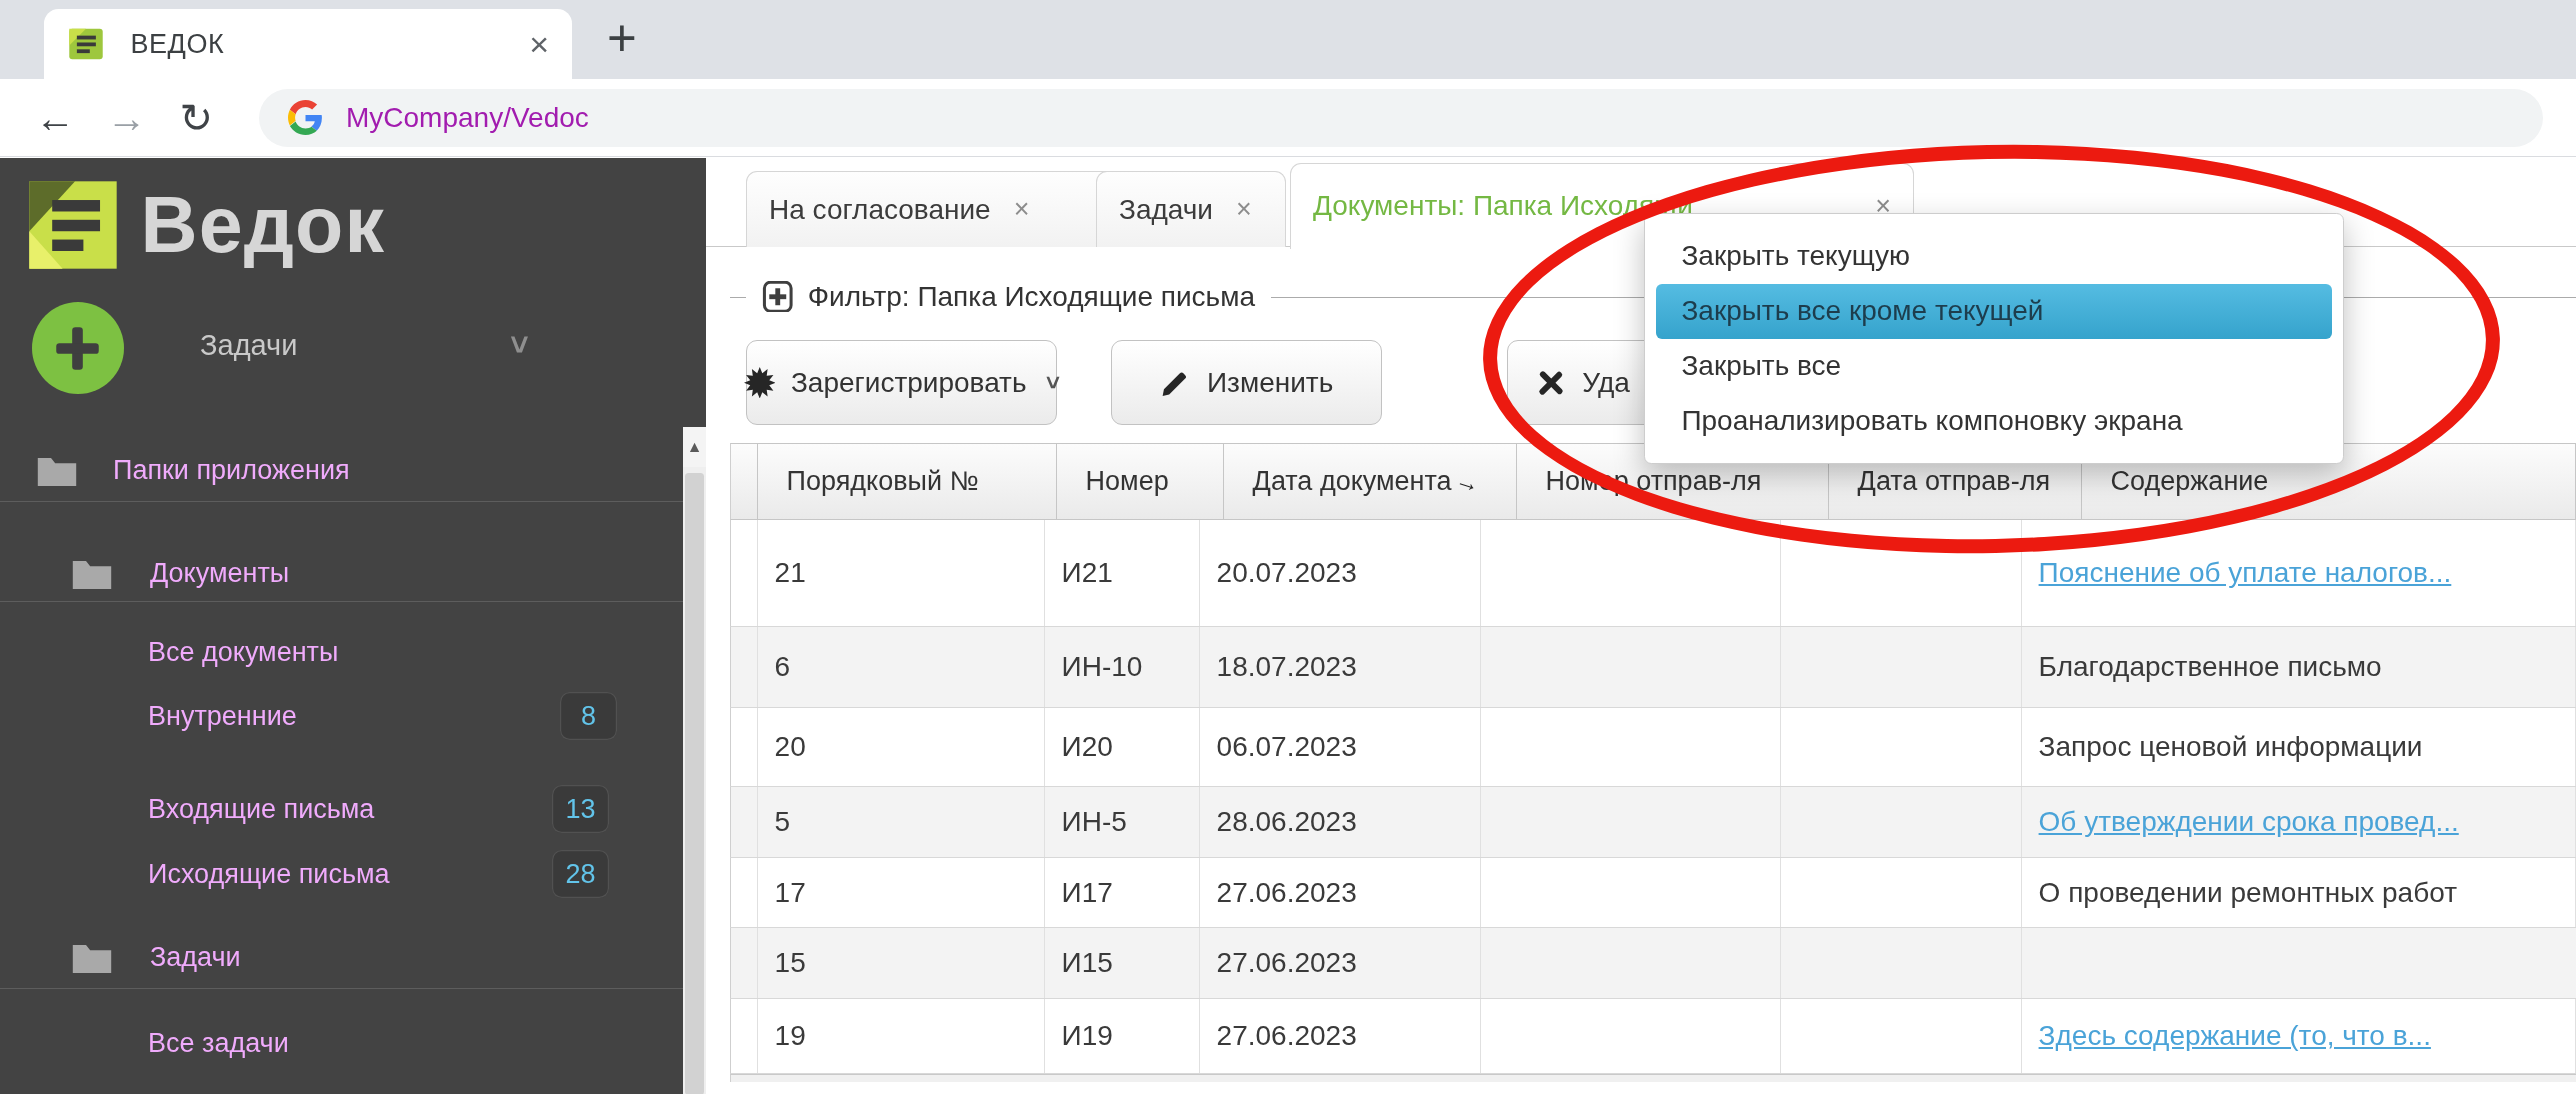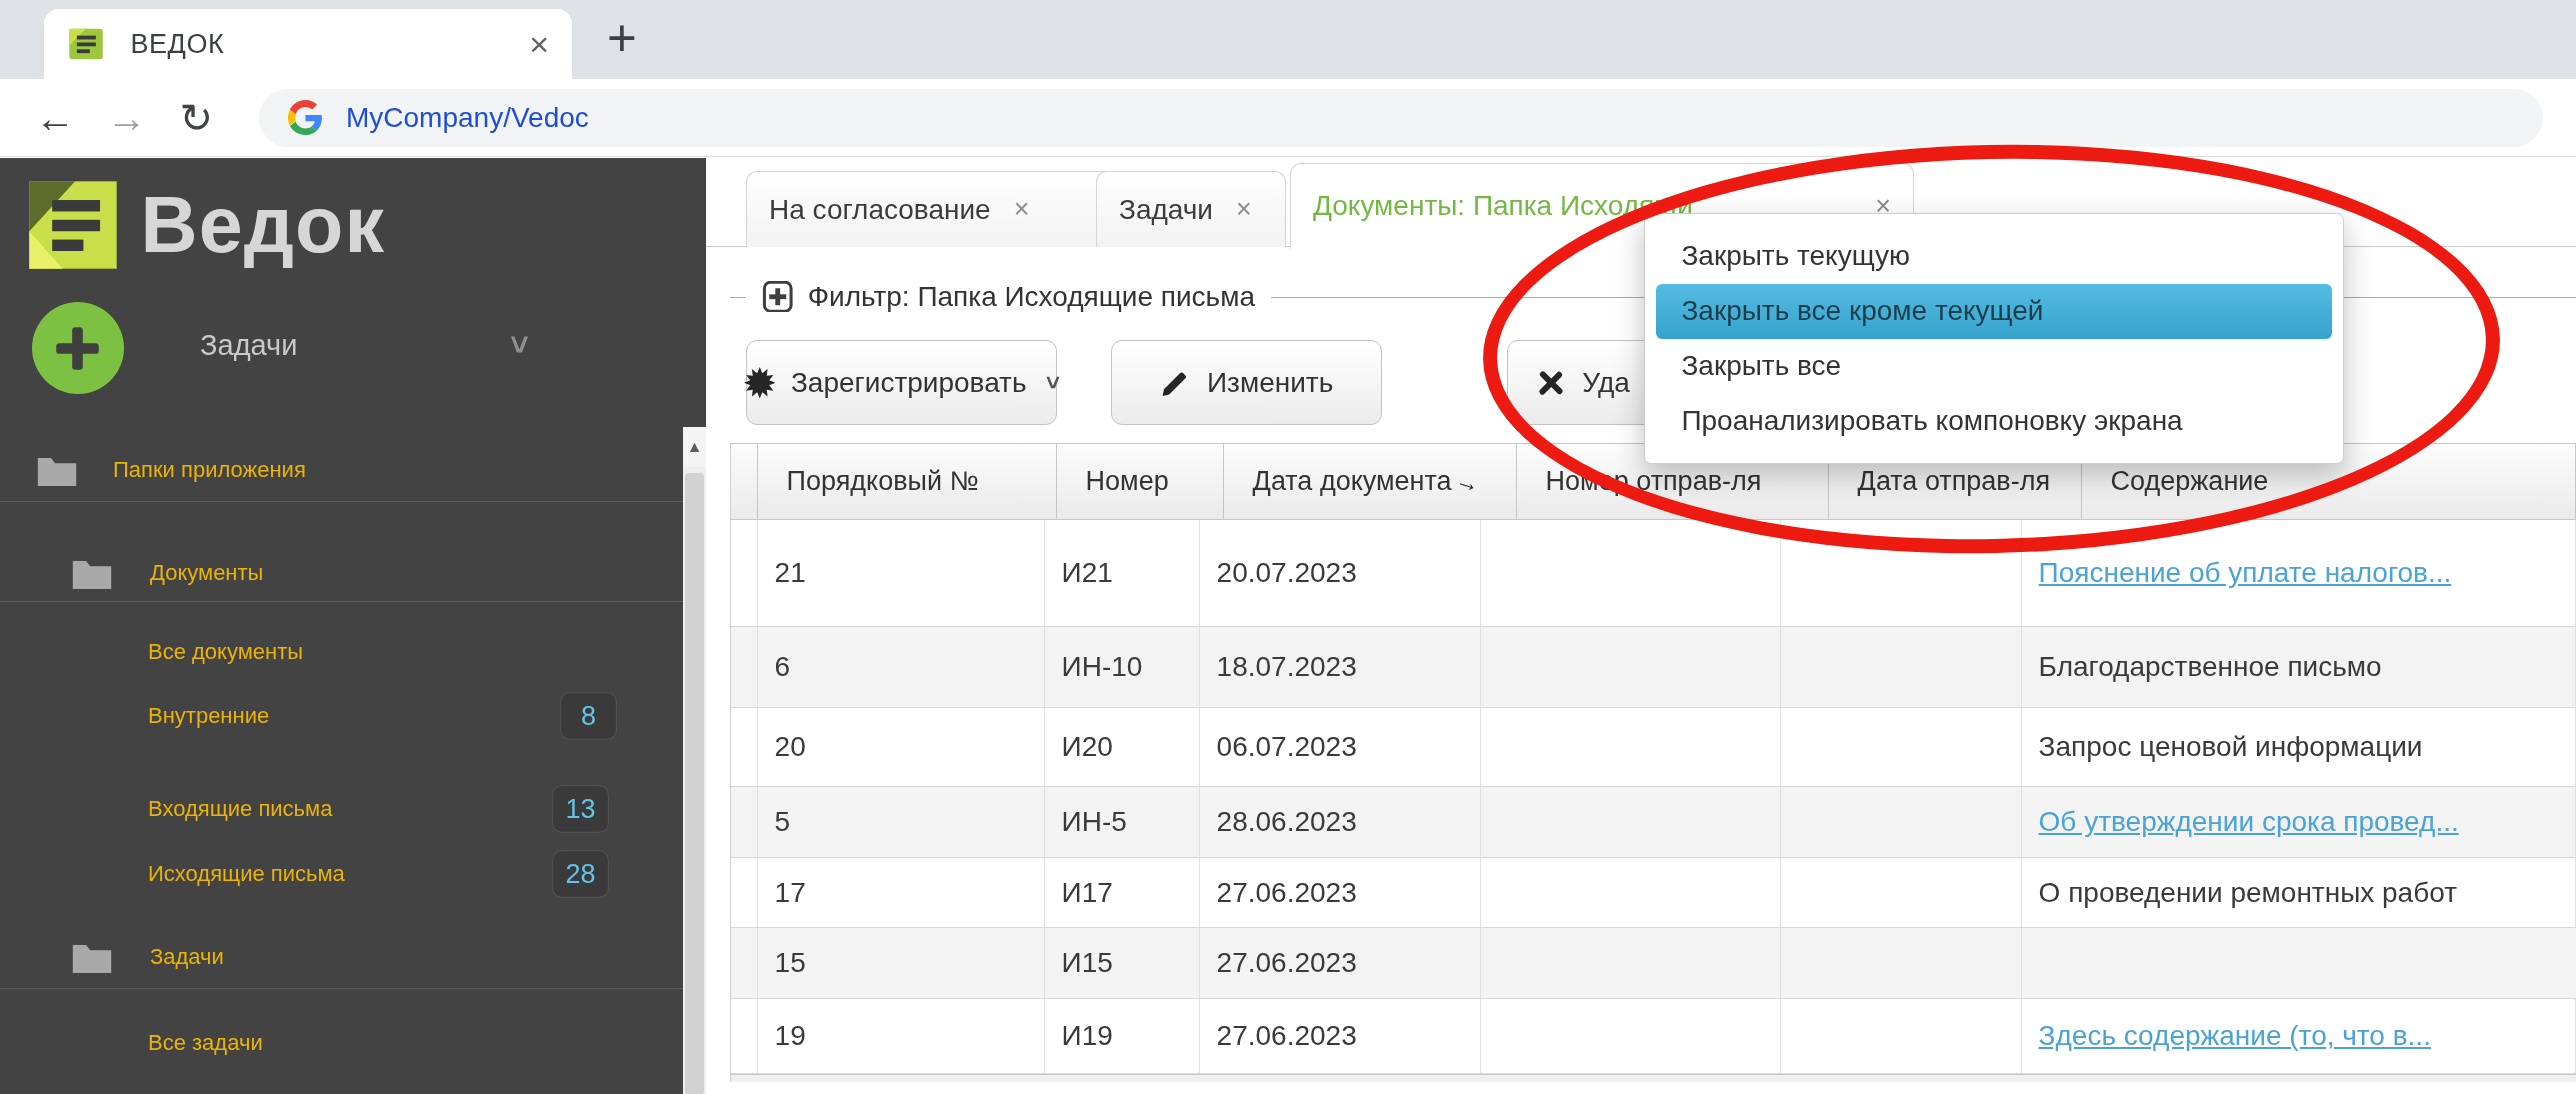--- a/index.html
+++ b/index.html
@@ -15,38 +15,38 @@
   .btab-close{margin-left:auto;font-size:34px;color:#5f6368;line-height:1;}
   .newtab{position:absolute;left:607px;top:13.3px;font-size:51px;color:#3c4043;font-weight:300;line-height:1;}
   .toolbar{position:absolute;left:0;top:79px;width:100%;height:77px;background:#fff;
            border-bottom:1.8px solid #dadce0;display:flex;align-items:center;}
   .nav-ic{font-size:40px;line-height:1;margin-left:35px;color:#3f4347;}
   .nav-ic.fwd{color:#9aa0a6;margin-left:31.5px;}
   .nav-ic.reload{margin-left:33px;}
   .urlbar{position:absolute;left:259px;top:9.7px;width:2284px;height:58px;background:#f1f3f4;
           border-radius:29px;display:flex;align-items:center;padding-left:29px;box-sizing:border-box;}
   .gicon{width:35px;height:35px;}
-  .url-text{font-size:28px;color:#1d4ed8;margin-left:23px;}
+  .url-text{font-size:28px;color:#a21caf;margin-left:23px;}
 
   
   .app{position:absolute;left:0;top:158px;width:2576px;height:937px;}
   .sidebar{position:absolute;left:0;top:0;width:706px;height:100%;background:#434343;overflow:hidden;}
   .logo{position:absolute;left:20.6px;top:14.5px;display:flex;align-items:center;}
   .logo svg{width:104px;height:104px;}
   .logo-text{font-size:79px;font-weight:bold;color:#d6d6d6;margin-left:15.8px;letter-spacing:1.2px;}
   .task-circle{position:absolute;left:31.5px;top:144px;width:92px;height:92px;border-radius:50%;background:#7dc142;
                display:flex;align-items:center;justify-content:center;}
   .task-circle svg{width:51px;height:51px;}
   .task-label{position:absolute;left:200px;top:171px;font-size:29px;color:#c9c9c9;}
   .chev{display:inline-block;transform:rotate(90deg);font-weight:bold;}
   .task-chev{position:absolute;left:510px;top:168px;font-size:31.5px;color:#8f8f8f;}
   .snav{position:absolute;left:0;width:683px;height:62px;display:flex;align-items:center;}
   .snav .ficon{position:absolute;}
   .ficon svg{width:42px;height:35px;display:block;}
-  .slabel{font-size:22px;color:#eab308;position:absolute;white-space:nowrap;}
+  .slabel{font-size:27px;color:#f0abfc;position:absolute;white-space:nowrap;}
   .sep{position:absolute;left:0;width:683px;border-top:1.2px solid #5d5d5d;}
   .badge{position:absolute;right:74px;top:50%;transform:translateY(-50%);min-width:35px;padding:8.5px 11px;
          background:#3a3a3a;border-radius:9.7px;box-shadow:inset 0 0 0 1.2px #515151;
          font-size:27px;color:#62c4ea;text-align:center;}
   .sscroll{position:absolute;left:683px;top:269px;width:23px;height:668px;background:#efefef;}
   .sscroll .up{height:40px;background:#f4f4f4;display:flex;align-items:center;justify-content:center;
                color:#5a5a5a;font-size:15.8px;}
   .sscroll .thumb{position:absolute;left:1.8px;right:1.8px;top:46px;bottom:0;background:#d2d2d2;border-radius:3.6px;}
 
   

